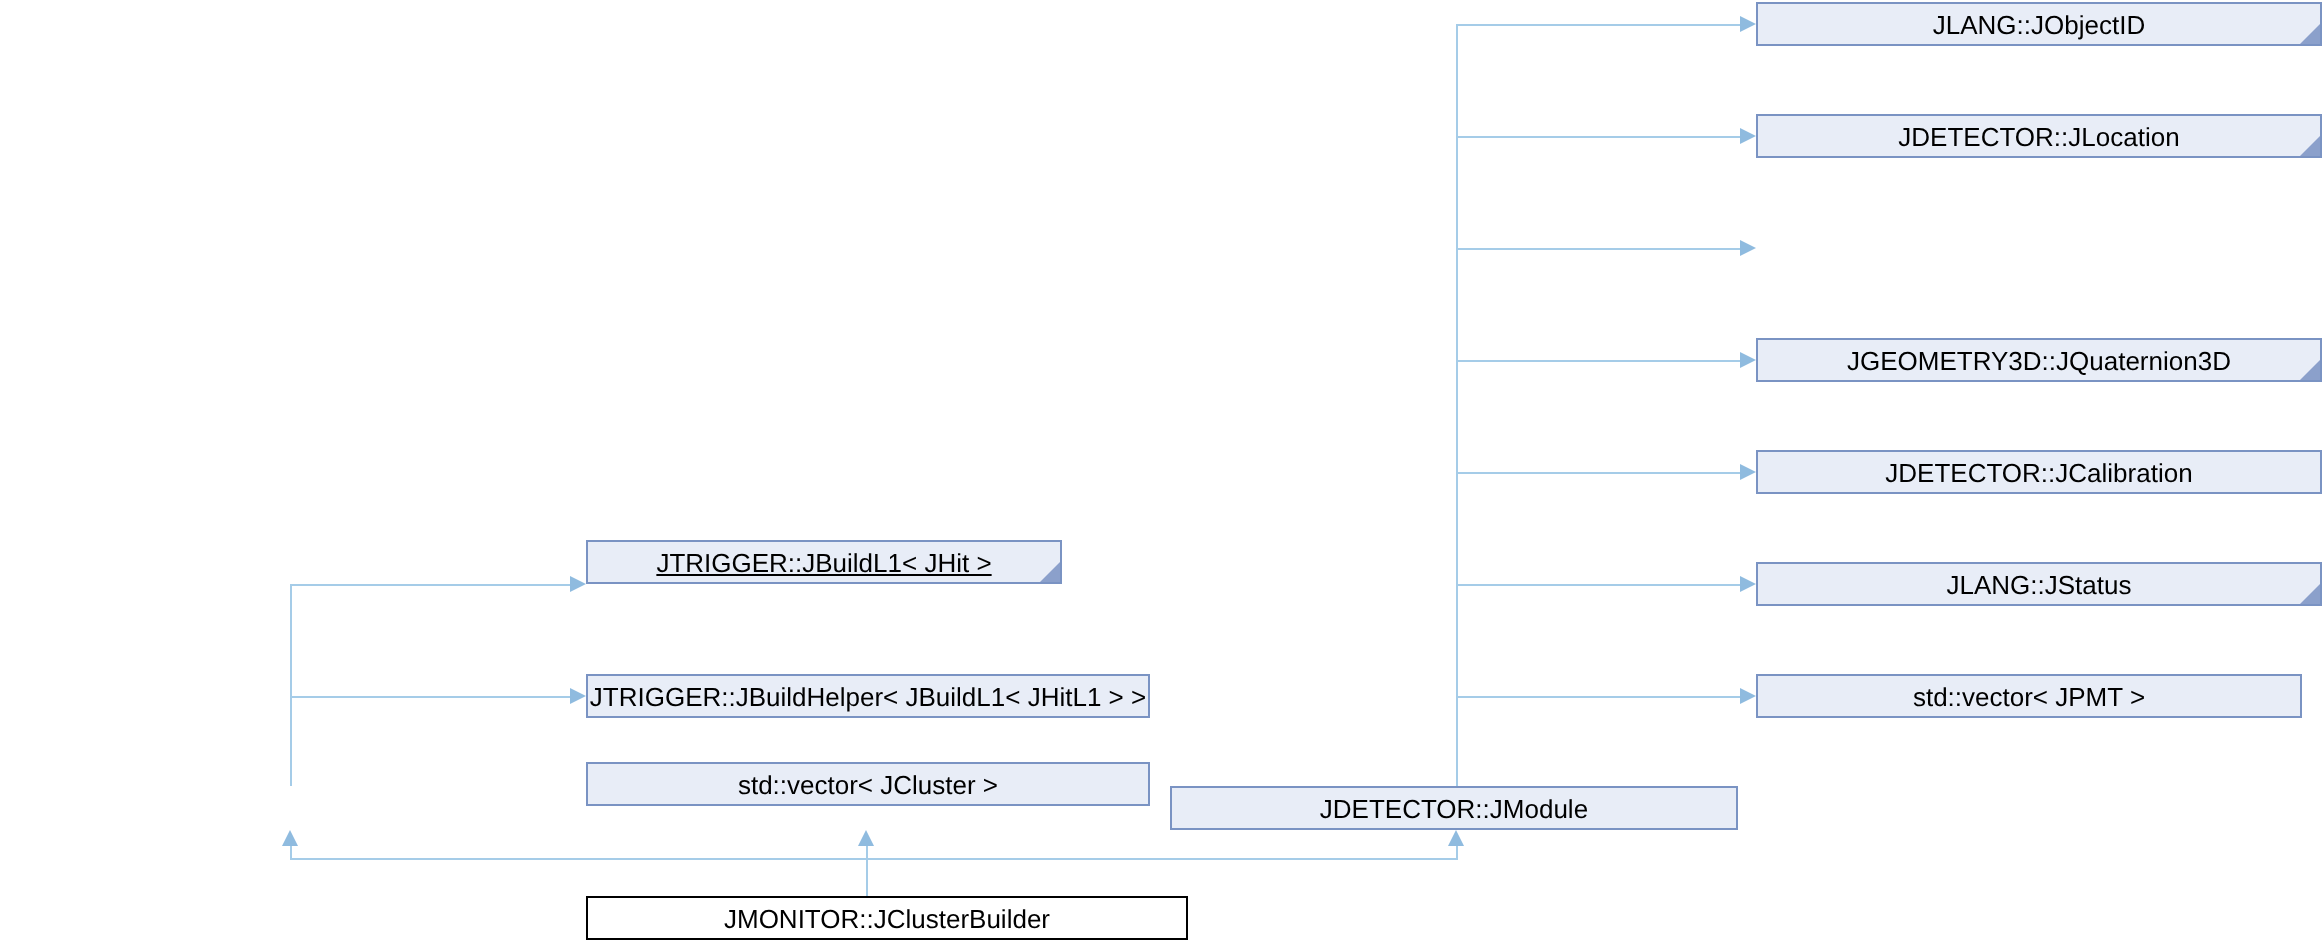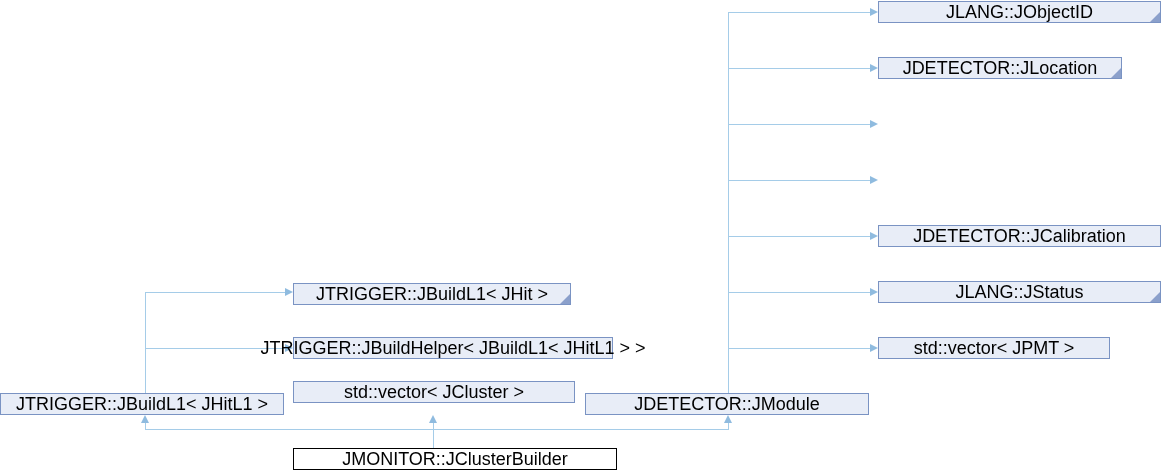--- a/index.html
+++ b/index.html
@@ -13,21 +13,21 @@
   }
   .node {
     position: absolute;
     height: 22px;
     box-sizing: border-box;
     background: #E8EDF7;
     border: 1px solid #7A93C3;
     display: flex;
     align-items: center;
     justify-content: center;
-    font-size: 18px;
+    font-size: 13px;
     color: #000000;
     white-space: nowrap;
     cursor: pointer;
   }
   .node.main {
     background: #ffffff;
     border: 1px solid #000000;
     cursor: default;
   }
   .node .lbl { pointer-events: none; }
@@ -99,50 +99,51 @@
   <div class="vline" style="left:433px; top:423px; height:25px;"></div>
   <div class="arr-u" style="left:429px; top:415px;"></div>
 
   <div class="vline" style="left:728px; top:423px; height:6px;"></div>
   <div class="arr-u" style="left:724px; top:415px;"></div>
 
   <div class="node" style="left:878px; top:1px;   width:283px;">
     <span class="lbl">JLANG::JObjectID</span>
     <span class="fold"></span>
   </div>
-  <div class="node" style="left:878px; top:57px;  width:244px;">
+  <div class="node" style="left:878px; top:57px;  width:283px;">
     <span class="lbl">JDETECTOR::JLocation</span>
+    <span class="fold"></span>
+  </div>
+  <div class="node" style="left:878px; top:169px; width:283px;">
+    <span class="lbl">JGEOMETRY3D::JQuaternion3D</span>
     <span class="fold"></span>
   </div>
   <div class="node" style="left:878px; top:281px; width:283px;">
     <span class="lbl">JLANG::JStatus</span>
     <span class="fold"></span>
   </div>
   <div class="node" style="left:878px; top:225px; width:283px;">
     <span class="lbl">JDETECTOR::JCalibration</span>
   </div>
-  <div class="node" style="left:878px; top:337px; width:232px;">
+  <div class="node" style="left:878px; top:337px; width:273px;">
     <span class="lbl">std::vector&lt; JPMT &gt;</span>
   </div>
 
-  <div class="node" style="left:293px; top:283px; width:278px;">
+  <div class="node" style="left:293px; top:270px; width:238px;text-decoration:underline;">
     <span class="lbl">JTRIGGER::JBuildL1&lt; JHit &gt;</span>
     <span class="fold"></span>
   </div>
-  <div class="node" style="left:293px; top:337px; width:320px;">
+  <div class="node" style="left:293px; top:337px; width:282px;">
     <span class="lbl">JTRIGGER::JBuildHelper&lt; JBuildL1&lt; JHitL1 &gt; &gt;</span>
   </div>
   <div class="node" style="left:293px; top:381px; width:282px;">
     <span class="lbl">std::vector&lt; JCluster &gt;</span>
   </div>
   <div class="node" style="left:585px; top:393px; width:284px;">
     <span class="lbl">JDETECTOR::JModule</span>
   </div>
 
-  <div class="node" style="left:0px; top:393px; width:284px;">
-    <span class="lbl">JTRIGGER::JBuildL1&lt; JHitL1 &gt;</span>
-  </div>
 
-  <div class="node main" style="left:293px; top:448px; width:324px;">
+  <div class="node main" style="left:293px; top:448px; width:301px;">
     <span class="lbl">JMONITOR::JClusterBuilder</span>
   </div>
 
 </div>
 
 </body></html>

